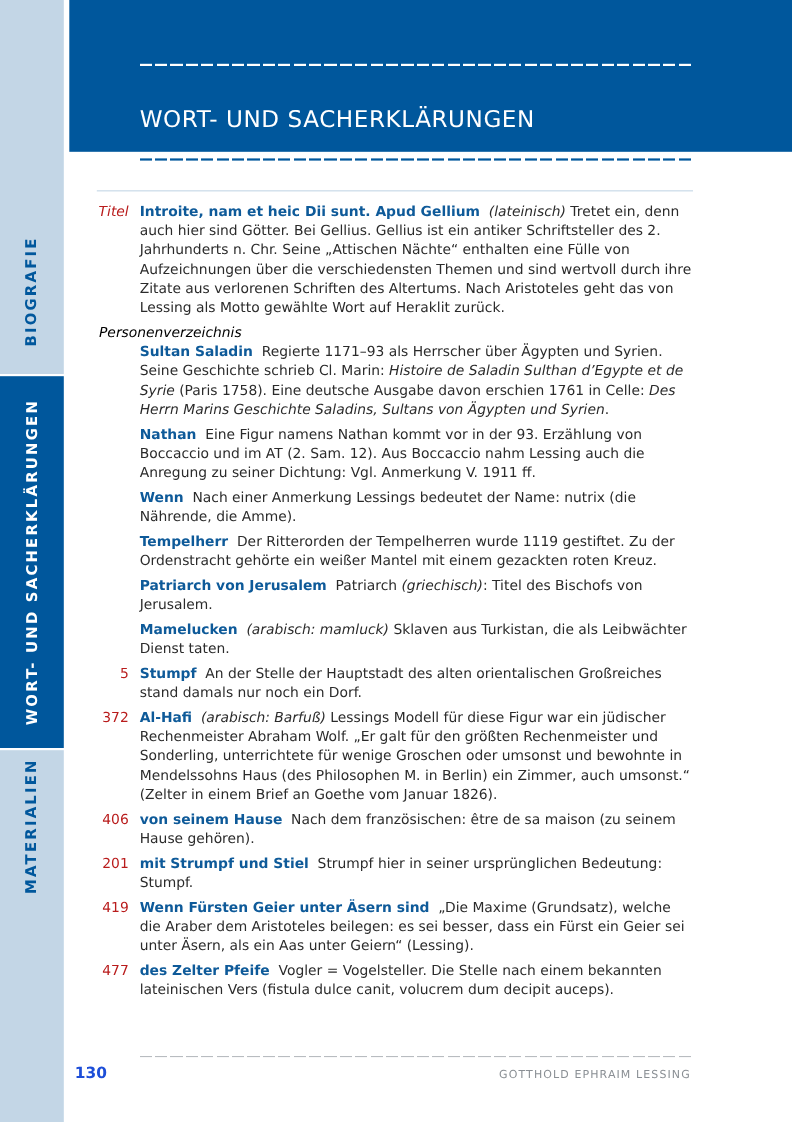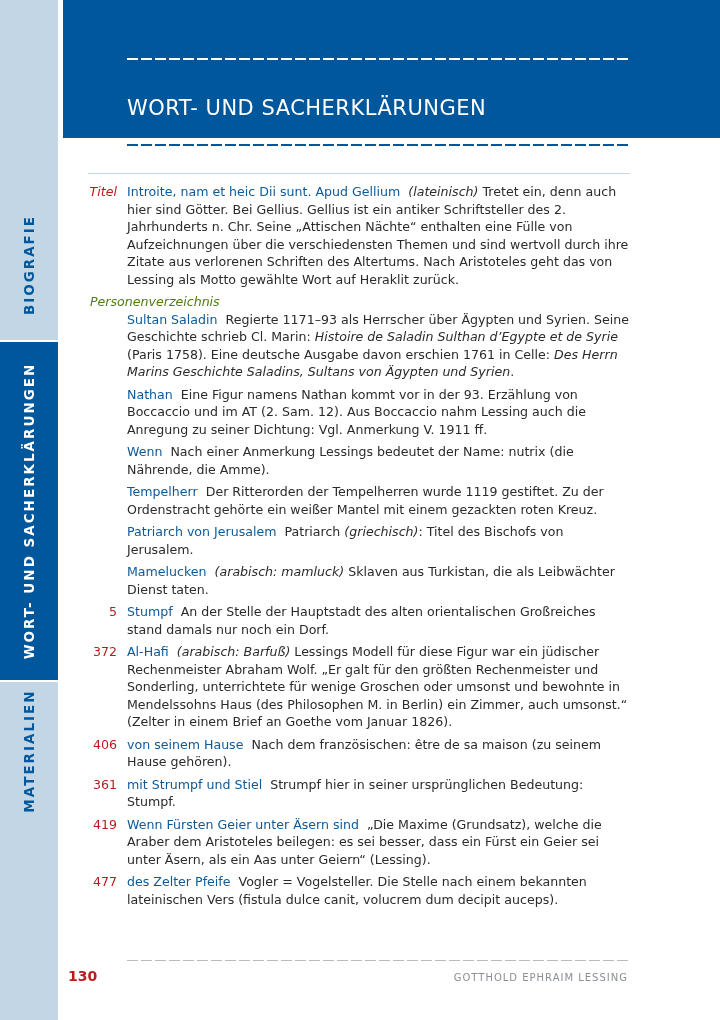--- a/index.html
+++ b/index.html
@@ -41,27 +41,27 @@
   .rule { position: absolute; left: 88px; top: 173px; width: 542px; height: 1px; background: #c3d6e6; }
 
   
   .content { position: absolute; left: 60px; top: 183px; width: 570px; font-size: 12.6px; line-height: 17.5px; }
   .entry { position: relative; padding-left: 67px; margin-bottom: 5px; }
   .marker {
     position: absolute; left: 0; width: 57px; text-align: right;
     color: #b91c1c;
   }
   .marker.it { font-style: italic; }
-  .head { color: #0e5a99; font-weight: normal; margin-right: 4px; }
-  .section-label { color: #4d7c0f; font-style: italic; padding-left: 30px; margin: 2px 0 0 0; }
+  .head { color: #0e5a99; font-weight: bold; margin-right: 4px; }
+  .section-label { color: #000000; font-style: italic; padding-left: 30px; margin: 2px 0 0 0; }
   .it { font-style: italic; }
 
   
   .dash.foot { top: 960px; height: 1px; color: #b8bcc0; }
-  .page-num { position: absolute; left: 68px; top: 968px; color: #b91c1c; font-weight: bold; font-size: 14px; }
+  .page-num { position: absolute; left: 68px; top: 968px; color: #1d4ed8; font-weight: bold; font-size: 14px; }
   .footer-title { position: absolute; right: 92px; top: 972px; color: #8a8f94; font-size: 10px; letter-spacing: 1px; }
 </style>
 </head>
 <body>
 
 <nav class="sidebar">
   <div class="tab light tab-bio">
     <span class="tab-label">BIOGRAFIE</span>
   </div>
   <div class="tab dark tab-wort">
@@ -131,21 +131,21 @@
     <span class="it">(arabisch: Barfuß)</span><span> Lessings Modell für diese Figur war ein jüdischer Rechenmeister Abraham Wolf. „Er galt für den größten Rechenmeister und Sonderling, unterrichtete für wenige Groschen oder umsonst und bewohnte in Mendelssohns Haus (des Philosophen M. in Berlin) ein Zimmer, auch umsonst.“ (Zelter in einem Brief an Goethe vom Januar 1826).</span>
   </div>
 
   <div class="entry">
     <span class="marker">406</span>
     <span class="head">von seinem Hause</span>
     <span>Nach dem französischen: être de sa maison (zu seinem Hause gehören).</span>
   </div>
 
   <div class="entry">
-    <span class="marker">361</span>
+    <span class="marker">201</span>
     <span class="head">mit Strumpf und Stiel</span>
     <span>Strumpf hier in seiner ursprünglichen Bedeutung: Stumpf.</span>
   </div>
 
   <div class="entry">
     <span class="marker">419</span>
     <span class="head">Wenn Fürsten Geier unter Äsern sind</span>
     <span>„Die Maxime (Grundsatz), welche die Araber dem Aristoteles beilegen: es sei besser, dass ein Fürst ein Geier sei unter Äsern, als ein Aas unter Geiern“ (Lessing).</span>
   </div>
 

